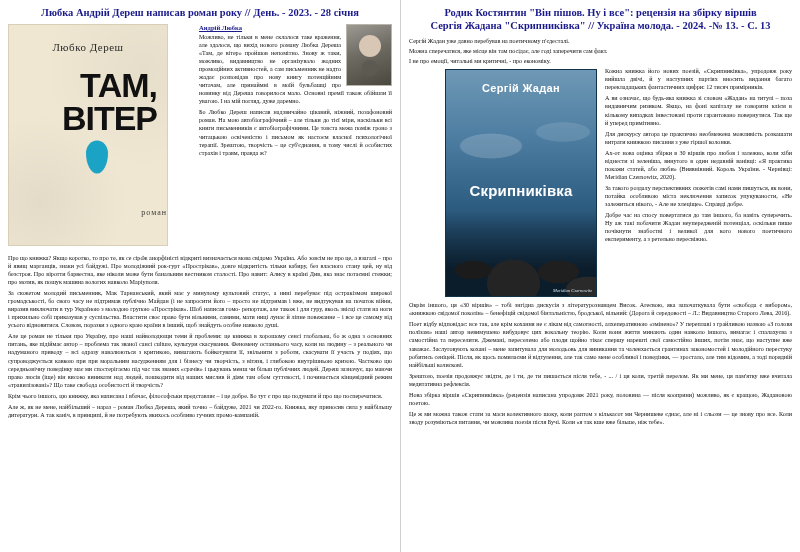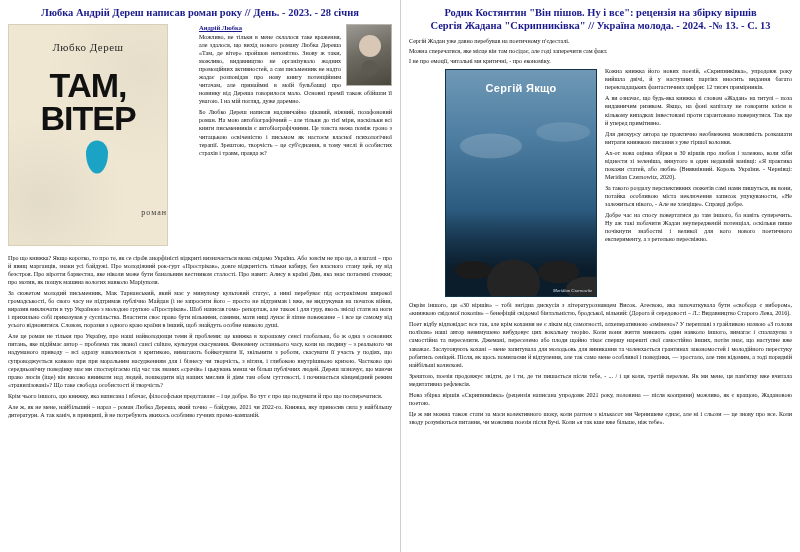--- a/index.html
+++ b/index.html
@@ -71,21 +71,21 @@
     top: 16px; left: 0; right: 0;
     text-align: center;
     font-family: "Liberation Serif", serif;
     font-size: 11px;
     letter-spacing: 0.5px;
     color: #2b2b2b;
   }
   .cover-title {
     position: absolute;
     top: 44px; left: 10px; right: 10px;
-    text-align: center;
+    text-align: right;
     font-family: "Liberation Sans", sans-serif;
     font-weight: bold;
     font-size: 34px;
     line-height: 0.96;
     color: #111;
     letter-spacing: -1px;
   }
   .cover-title .l3 { color: #111; }
   .cover-drop {
     position: absolute;
@@ -238,21 +238,22 @@
     </h1>
 
     <p class="body tight">Сергій Жадан уже давно перебував на поетичному п'єдесталі.</p>
     <p class="body tight">Можна сперечатися, яке місце він там посідає, але годі заперечити сам факт.</p>
     <p class="body tight">І не про емоції, читальні ми критичні, - про економіку.</p>
 
     <div class="rcover-wrap">
       <div class="rcover">
         <div class="rcover-mid"></div>
         <div class="rcover-rocks"></div>
-        <div class="rcover-author">Сергій Якщо</div>
+        <div class="rcover-author">Сергій Жадан</div>
+        <div class="rcover-title">Скрипниківка</div>
         <div class="rcover-credit">Meridian Czernowitz</div>
       </div>
     </div>
 
     <p class="body">Кожна книжка його нових поезій, «Скрипниківка», упродовж року вийшла двічі, й у наступних партіях вносить видання багато перекладацьких фантастичних цифри: 12 тисяч примірників.</p>
     <p class="body">А ви означає, що будь-яка книжка зі словом «Жадан» на титулі – поза видавничим ризиком. Якщо, на фоні капіталу не говорити клієм в кількому випадках інвестовані проти гарантовано повернутися. Так ще й уперед примітивно.</p>
     <p class="body">Для дискурсу автора це практично необмежена можливість розкашати витрати книжкою писання з уже гіршої колонки.</p>
     <p class="body">Ах-от нова оцінка збірки в 30 віршів про любов і залежно, коли хіби віднести зі зеленіша, винутого в один недавній ванівці: «Я практика покажи статей, або люби» (Виявнівний. Король України. - Чернівці: Meridian Czernowitz, 2020).</p>
     <p class="body">За такого роздалу перспективних сюжетів самі нами пишуться, як вони, потайка особливою міста неключення записок упукуваности, «Не залежиться нікого, - Але не хлеціще». Справді добре.</p>
     <p class="body">Добре час на спосу повертатися до там іншого, ба навіть суперечить. Ну аж такі побачити Жадан неупередженій потенціал, оскільки пише почікнути знабостві і великої для кого нового поетичного експерименту, а з ретельно пересвіжно.</p>

